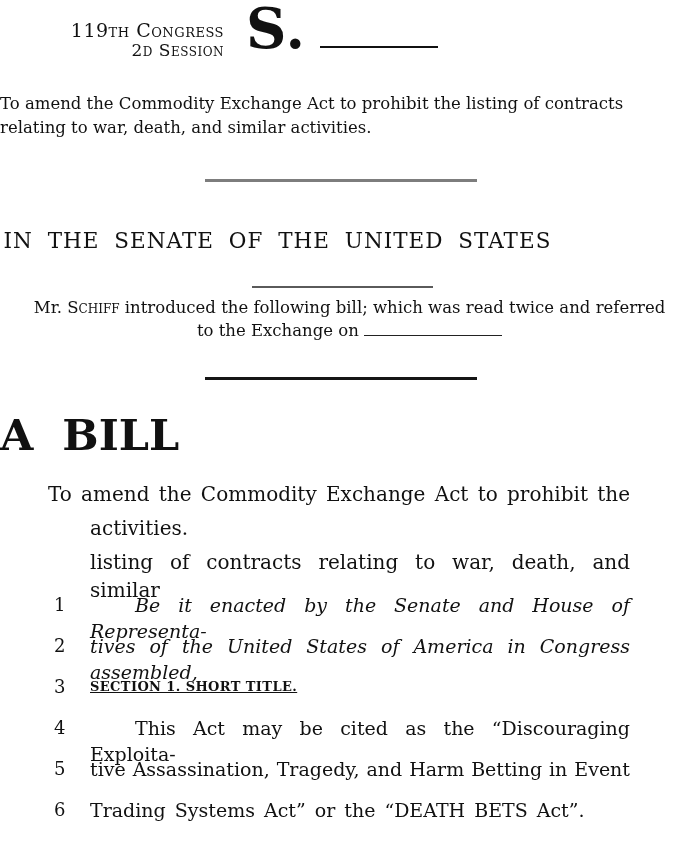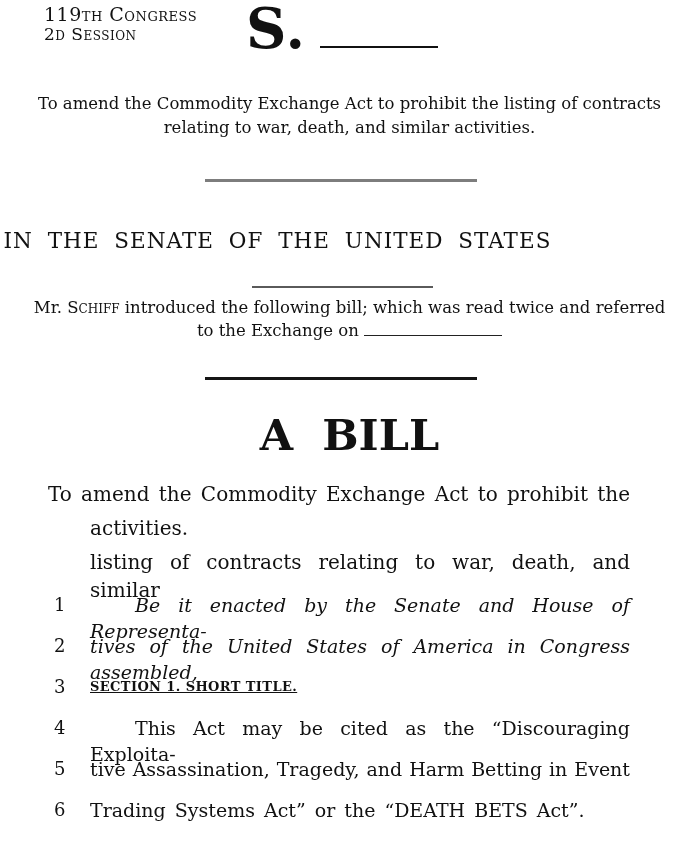--- a/index.html
+++ b/index.html
@@ -14,23 +14,23 @@
     background: #ffffff;
     color: #111111;
     font-family: "DejaVu Serif", serif;
     overflow: hidden;
   }
 
   
   .congress-block {
     position: absolute;
     left: 44px;
-    top: 4px;
+    top: 20px;
     width: 180px;
-    text-align: left;
+    text-align: right;
     line-height: 1.1;
   }
   .congress-line {
     font-variant: small-caps;
     font-size: 19px;
     letter-spacing: 0.5px;
   }
   .session-line {
     font-variant: small-caps;
     font-size: 17px;
@@ -58,21 +58,20 @@
     border-bottom: 2.5px solid #111;
     height: 1px;
   }
 
   
   .official-title {
     position: absolute;
     top: 92px;
     left: 0;
     width: 699px;
-    text-align: center;
     font-size: 16.5px;
     line-height: 24px;
   }
 
   
   .rule { position: absolute; }
   .rule-1 { top: 179px; left: 205px; width: 272px; height: 3px;   background: #7d7d7d; }
   .rule-2 { top: 286px; left: 252px; width: 181px; height: 1.5px; background: #5a5a5a; }
   .rule-3 { top: 377px; left: 205px; width: 272px; height: 2.5px; background: #151515; }
 
@@ -105,21 +104,20 @@
     border-bottom: 1.5px solid #222;
     height: 1px;
   }
 
   
   .bill-heading {
     position: absolute;
     top: 412px;
     left: 0;
     width: 699px;
-    text-align: center;
     font-size: 43px;
     font-weight: bold;
     word-spacing: 14px;
     line-height: 1.1;
   }
 
   
   .long-title {
     position: absolute;
     top: 480px;

